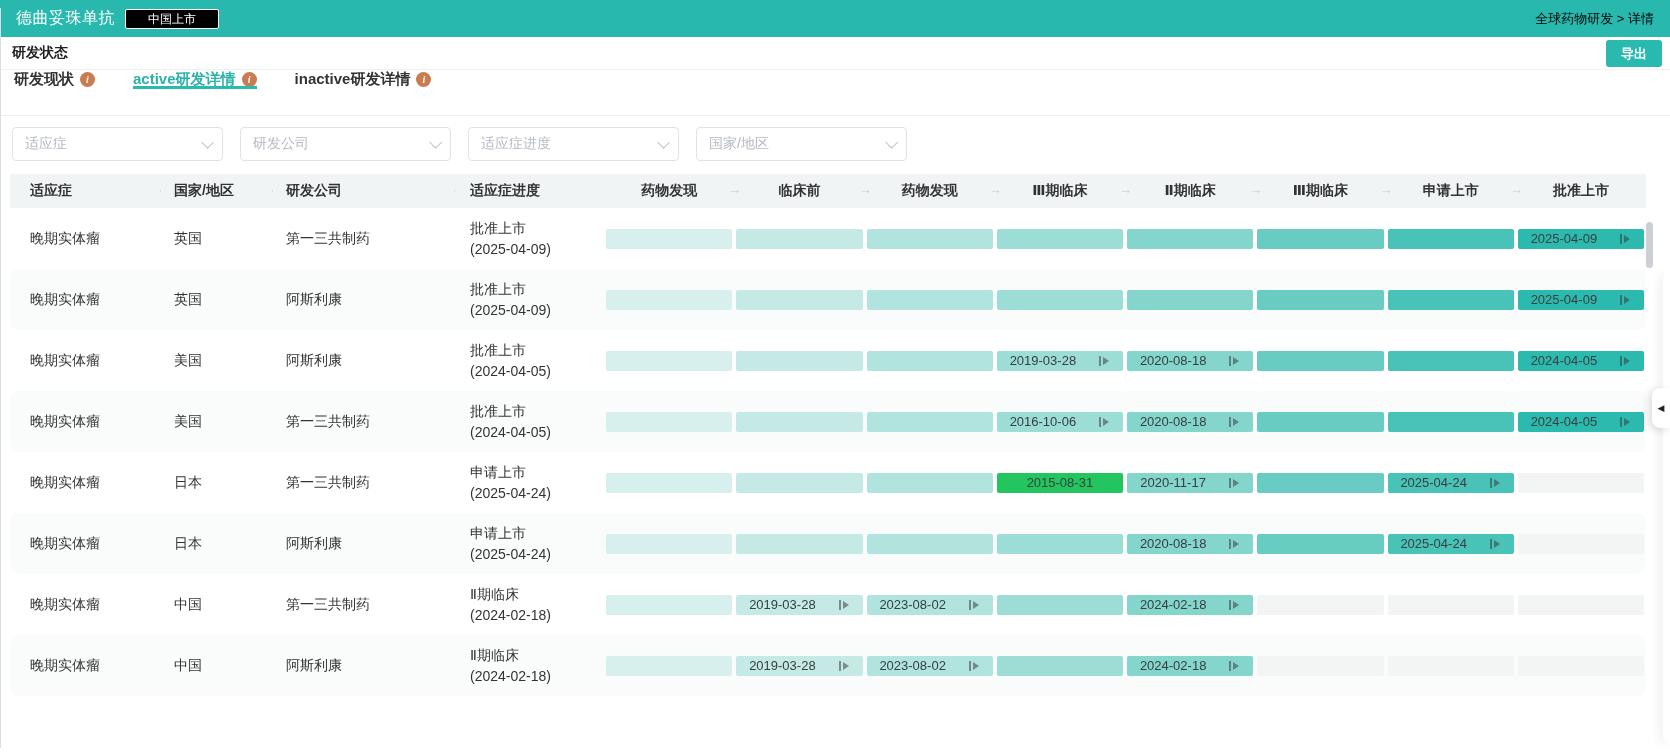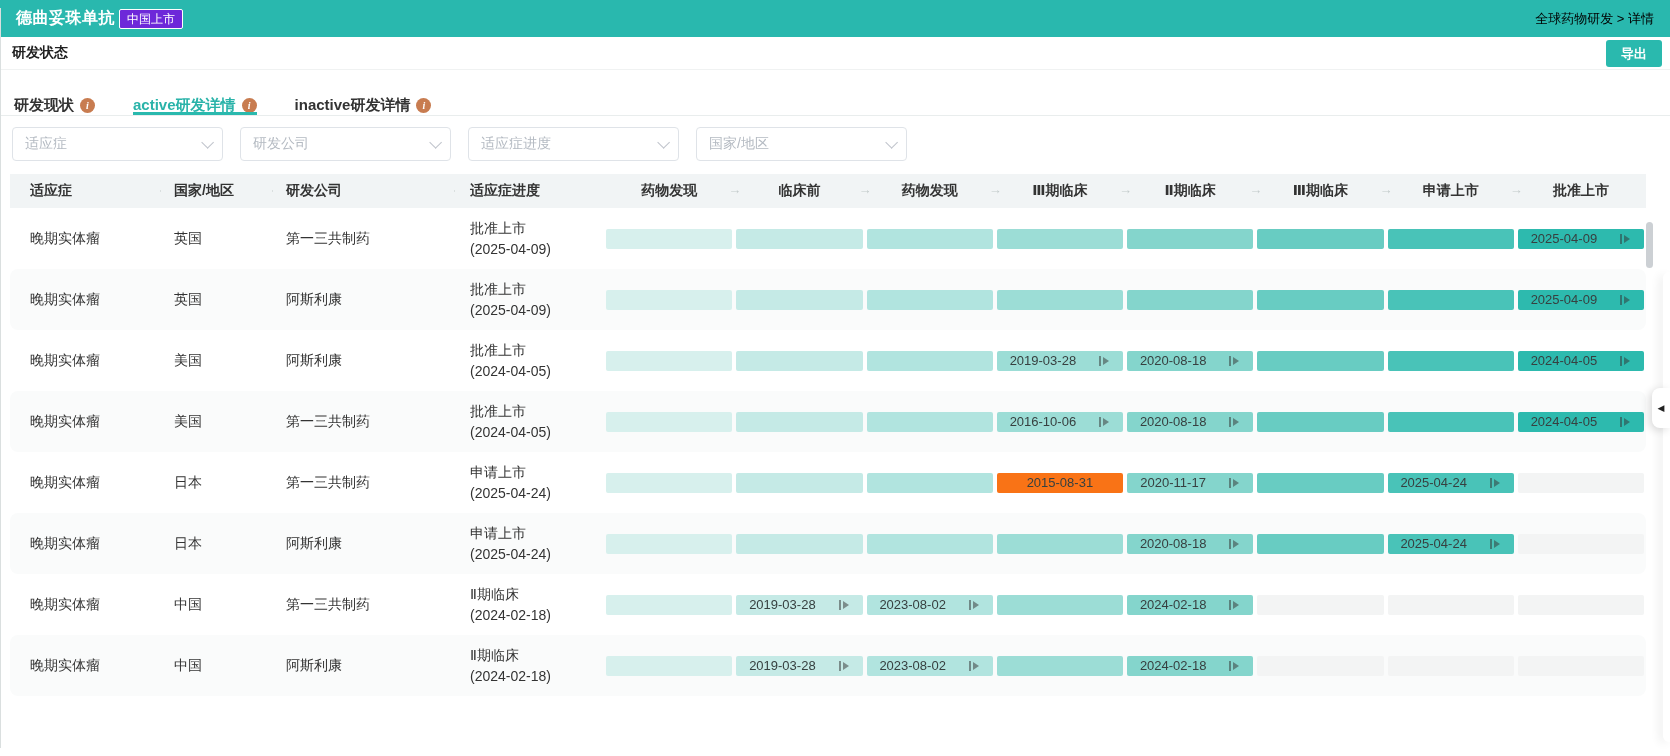--- a/index.html
+++ b/index.html
@@ -1,34 +1,34 @@
 <!DOCTYPE html>
 <html><head>
 <meta charset="utf-8">
 <style>
   * { box-sizing: border-box; margin: 0; padding: 0; }
   html,body { width:1670px; height:756px; overflow:hidden; background:#fff;
     font-family:"Liberation Sans","DejaVu Sans",sans-serif; color:#333; }
 
   
   .topbar { height:37px; background:#29b8ae; display:flex; align-items:center; padding:0 16px; color:#fff; }
-  .drug-title { font-size:16px; font-weight:bold; letter-spacing:.5px; }
-  .market-badge { margin-left:4px; font-size:12px; line-height:1; padding:3px 7px; background:#6d28d9;
+  .drug-title { font-size:16px; font-weight:normal; letter-spacing:.5px; }
+  .market-badge { margin-left:10px; font-size:12px; line-height:1; padding:3px 22px; background:#000000;
     border:1px solid #fff; border-radius:2px; }
   .breadcrumb { margin-left:auto; font-size:13px; color:#000000; cursor:pointer; }
 
   
   .toolbar { height:33px; background:#fff; display:flex; align-items:center; padding:0 12px;
     border-bottom:1px solid #f0f2f2; position:relative; }
   .section-title { font-size:14px; font-weight:bold; color:#222; }
   .export-btn { position:absolute; right:8px; top:3px; height:27px; padding:0 15px; background:#2ab9ae;
     color:#fff; font-size:13px; font-weight:bold; border:none; border-radius:3px; cursor:pointer; }
 
   
-  .tabs { display:flex; gap:38px; padding:0 14px; height:46px; align-items:flex-end; border-bottom:1px solid #e9eded; }
+  .tabs { display:flex; gap:38px; padding:0 14px; height:46px; align-items:flex-start; border-bottom:1px solid #e9eded; }
   .tab { display:flex; align-items:center; gap:6px; font-size:15px; font-weight:bold; color:#333;
     position:relative; cursor:pointer; }
   .tab.active { color:#2ab3a9; }
   .tab.active::after { content:""; position:absolute; left:0; right:0; bottom:0; height:3px; background:#2ab9ae; }
   .info-icon { width:15px; height:15px; border-radius:50%; background:#c87c50; color:#fff; font-size:10px;
     font-weight:bold; font-style:italic; display:flex; align-items:center; justify-content:center;
     font-family:"Liberation Serif",serif; }
 
   
   .filters { display:flex; gap:17px; padding:11px 12px 13px; }
@@ -340,21 +340,21 @@
           <div class="stage-cell">
             <div class="bar" style="background: rgb(215, 240, 237);"></div>
           </div>
           <div class="stage-cell">
             <div class="bar" style="background: rgb(197, 234, 230);"></div>
           </div>
           <div class="stage-cell">
             <div class="bar" style="background: rgb(177, 228, 223);"></div>
           </div>
           <div class="stage-cell">
-            <div class="bar has-date" style="background: #f97316; align-items: center;">
+            <div class="bar has-date" style="background: #22c55e; align-items: center;">
               <span>2015-08-31</span>
             </div>
           </div>
           <div class="stage-cell">
             <div class="bar has-date" style="background: rgb(132, 213, 204);">
               <span>2020-11-17</span>
               <span class="step-icon"></span>
             </div>
           </div>
           <div class="stage-cell">

